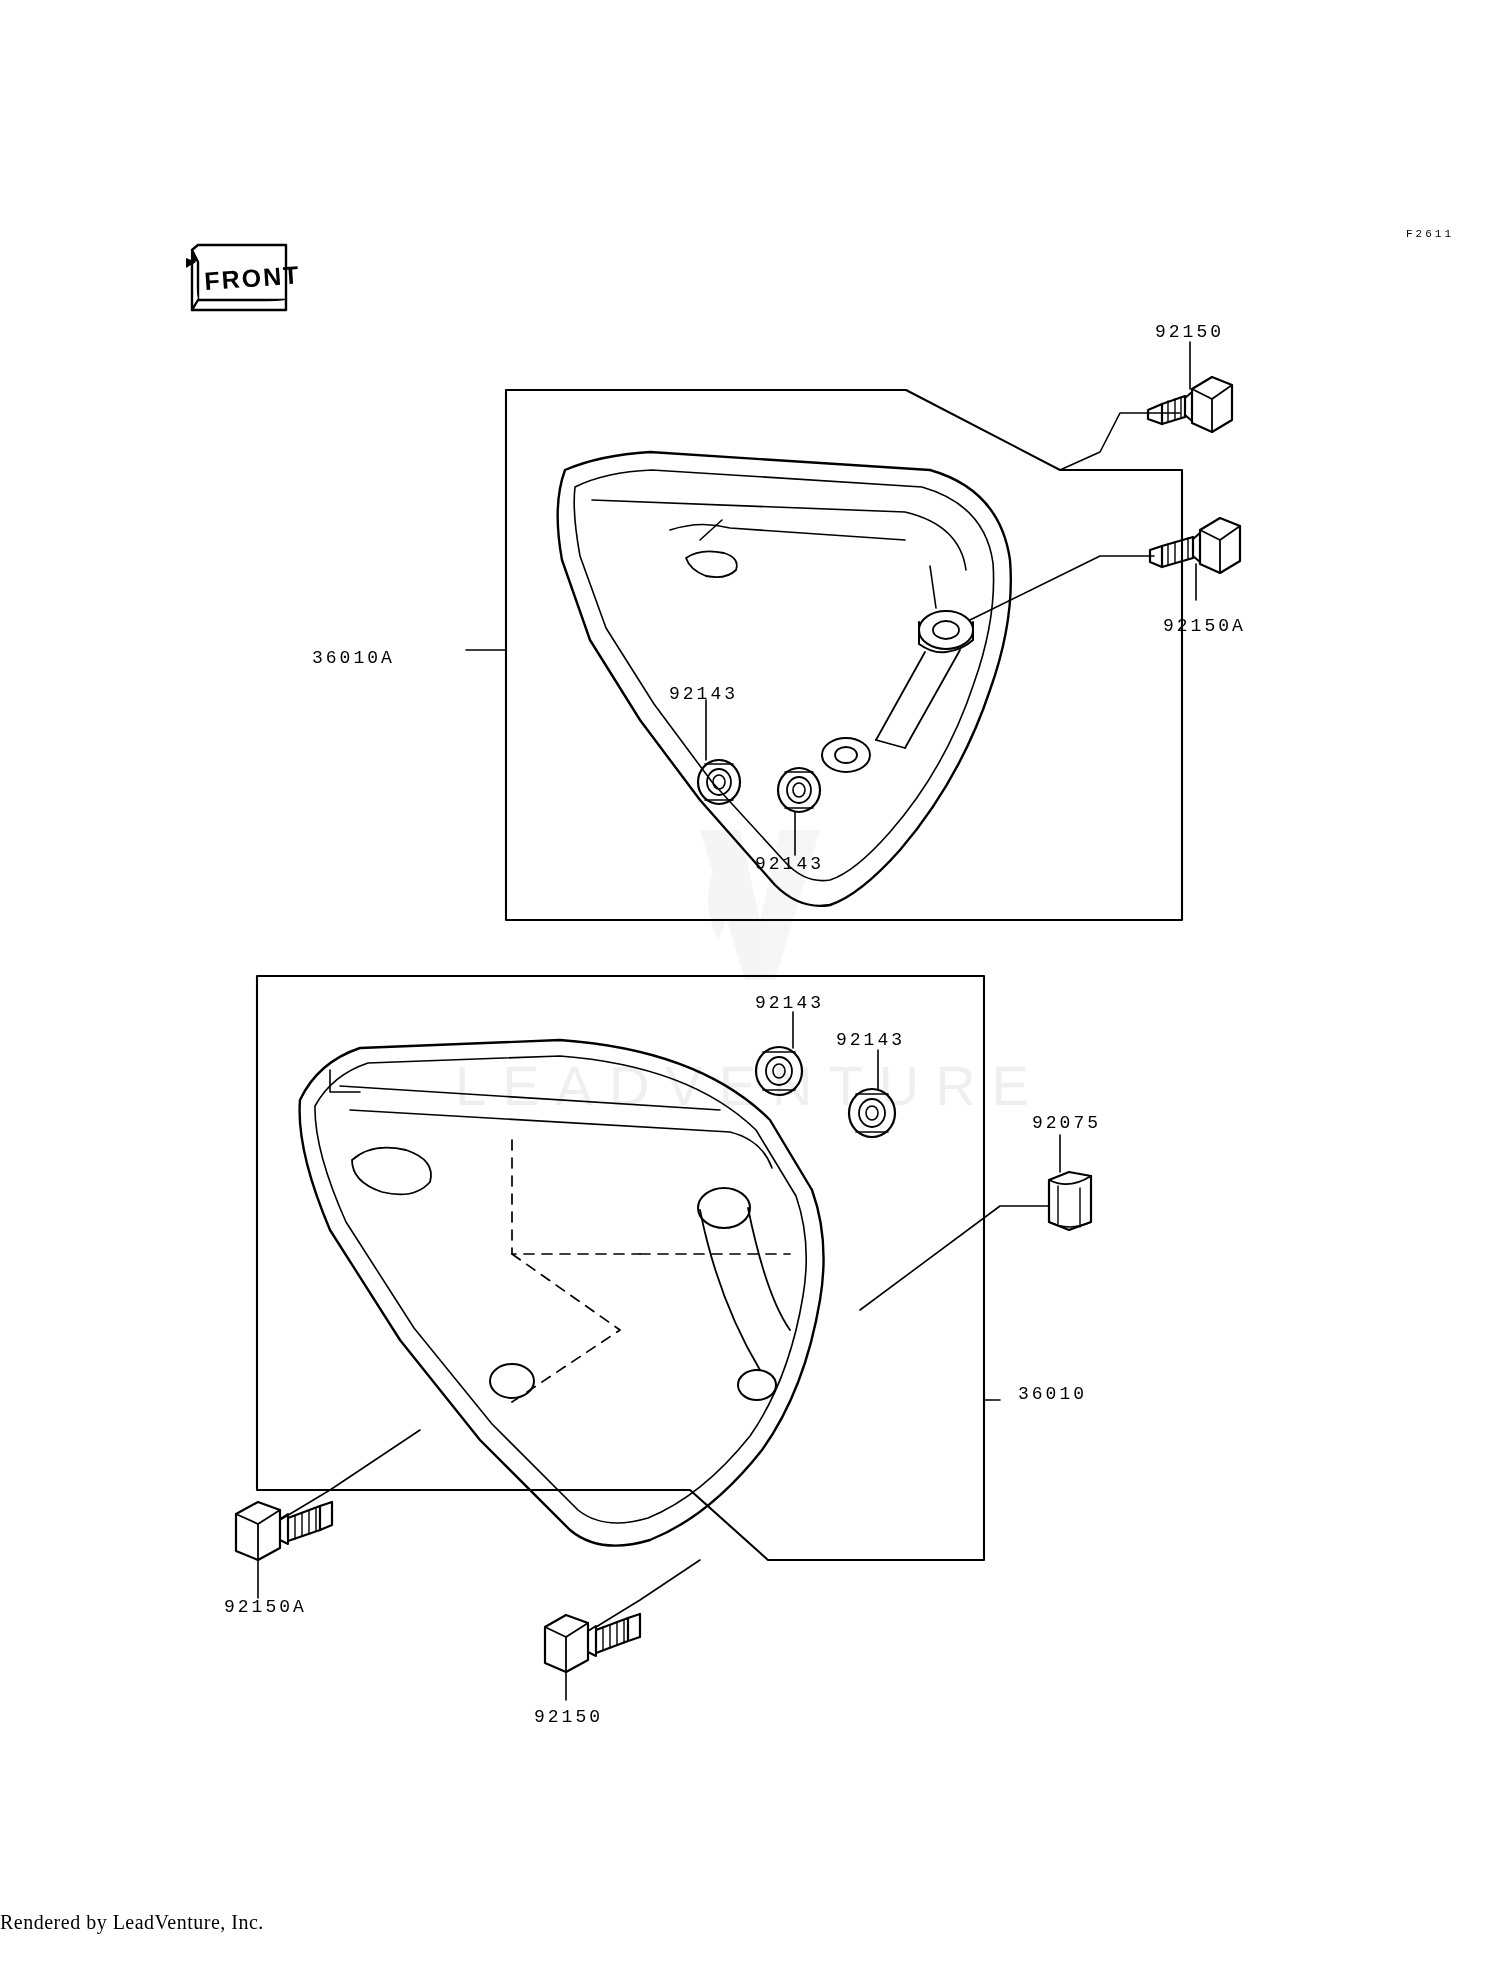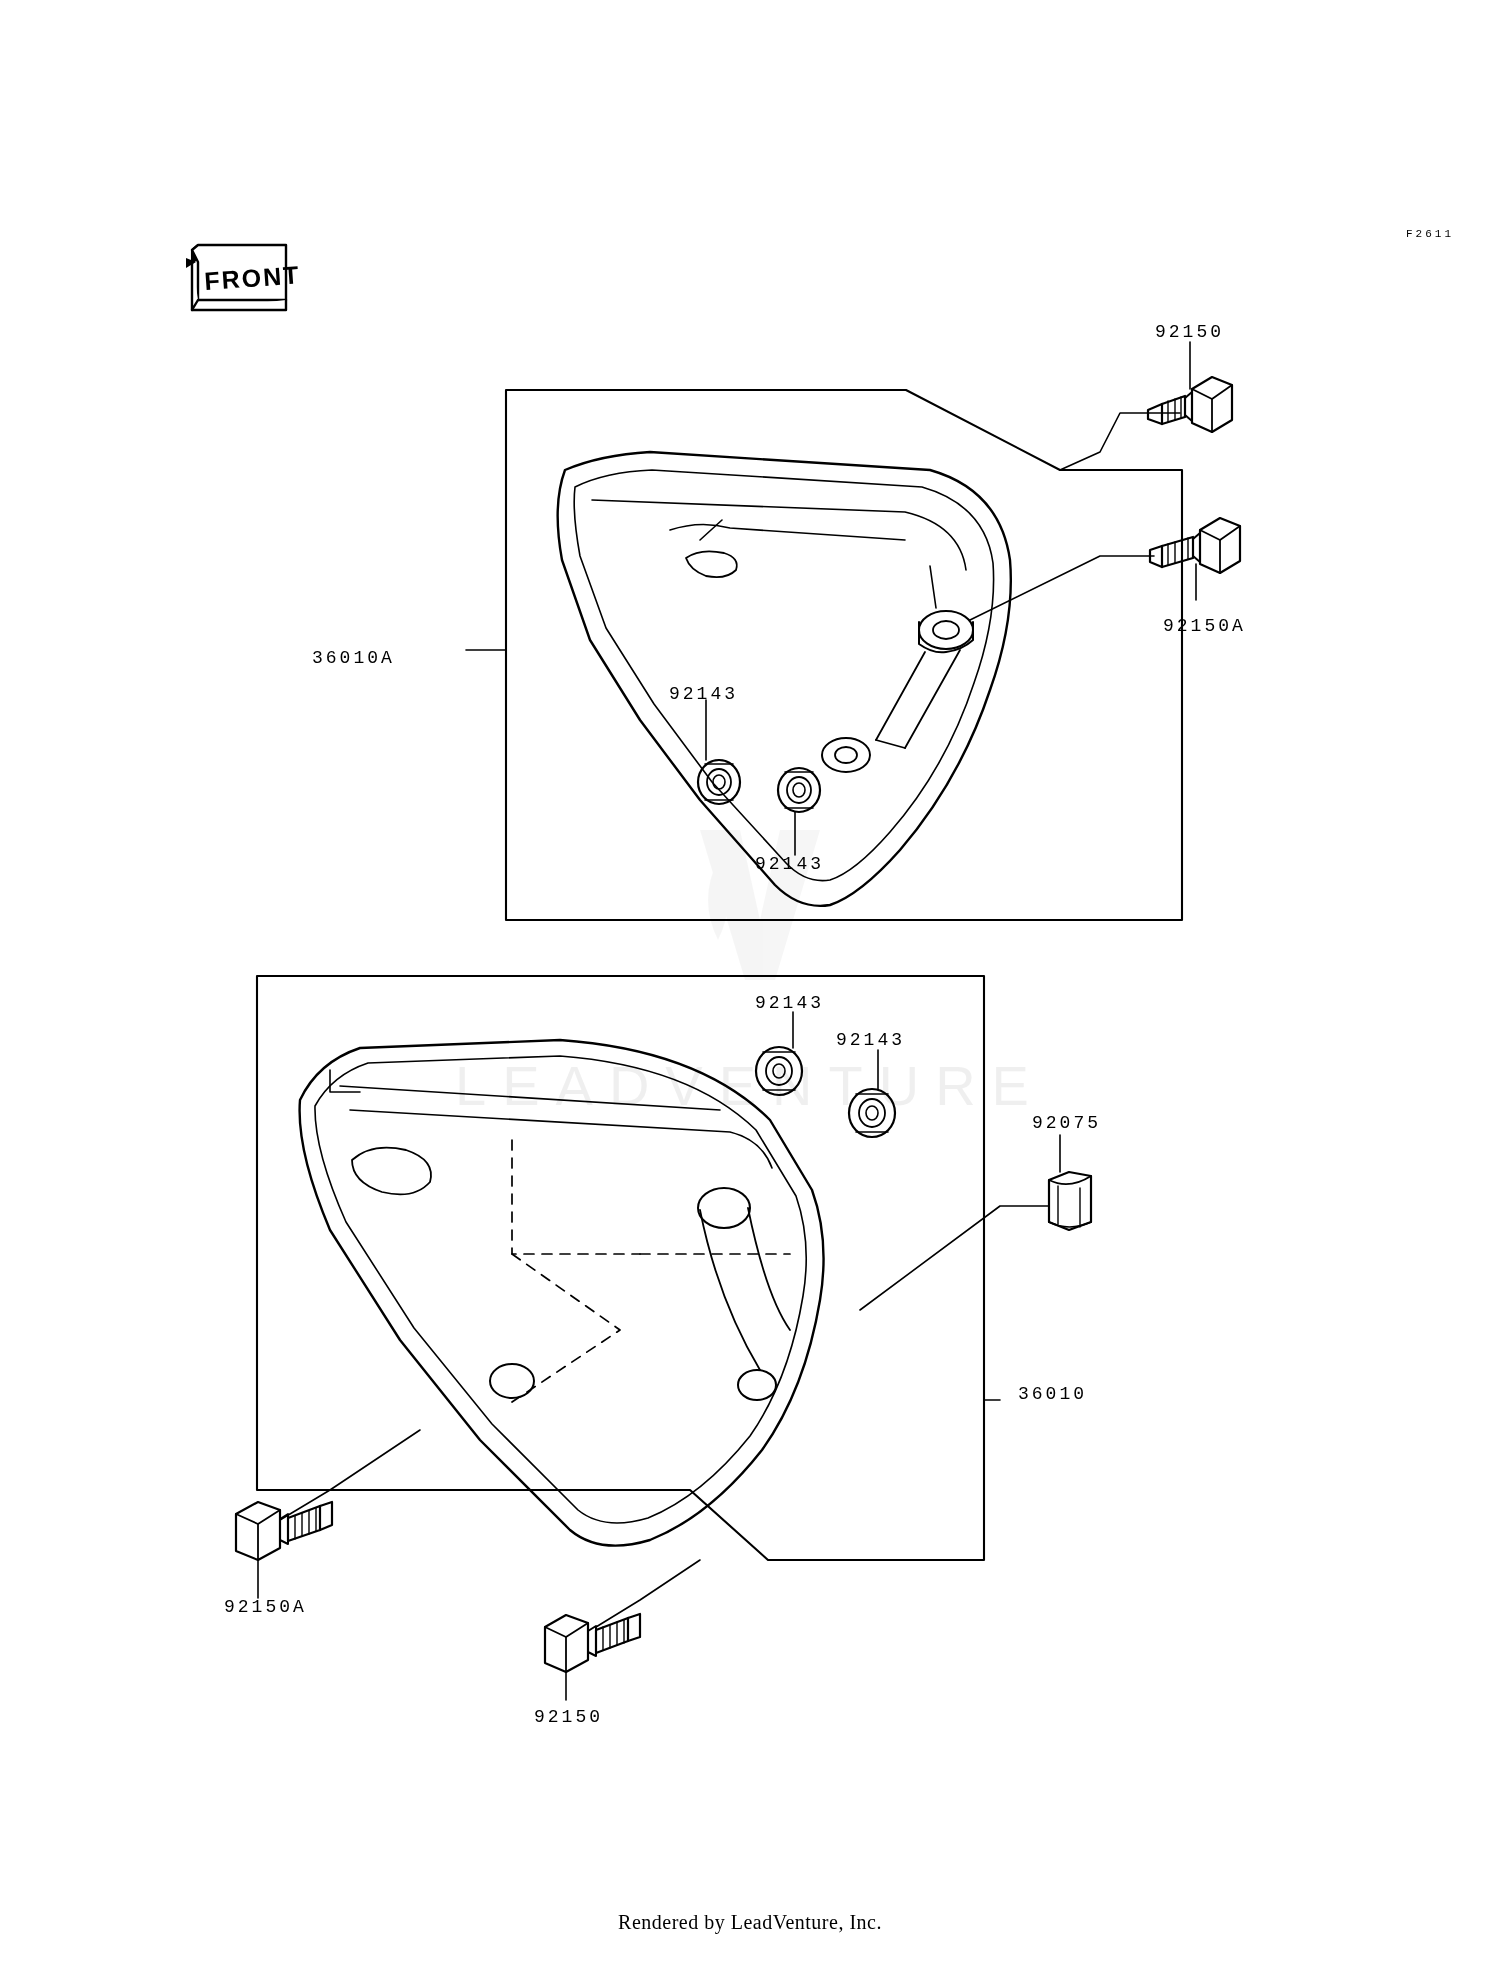--- a/index.html
+++ b/index.html
@@ -35,21 +35,20 @@
     top: 228px;
     font-family: "Liberation Mono", monospace;
     font-size: 11px;
     letter-spacing: 3px;
   }
   #footer {
     position: absolute;
     left: 0;
     bottom: 28px;
     width: 100%;
-    text-align: center;
     font-family: "Liberation Serif", serif;
     font-size: 20px;
     letter-spacing: 0.5px;
     color: #000;
   }
   .watermark {
     position: absolute;
     left: 0; top: 0;
     width: 1500px;
     height: 1962px;

